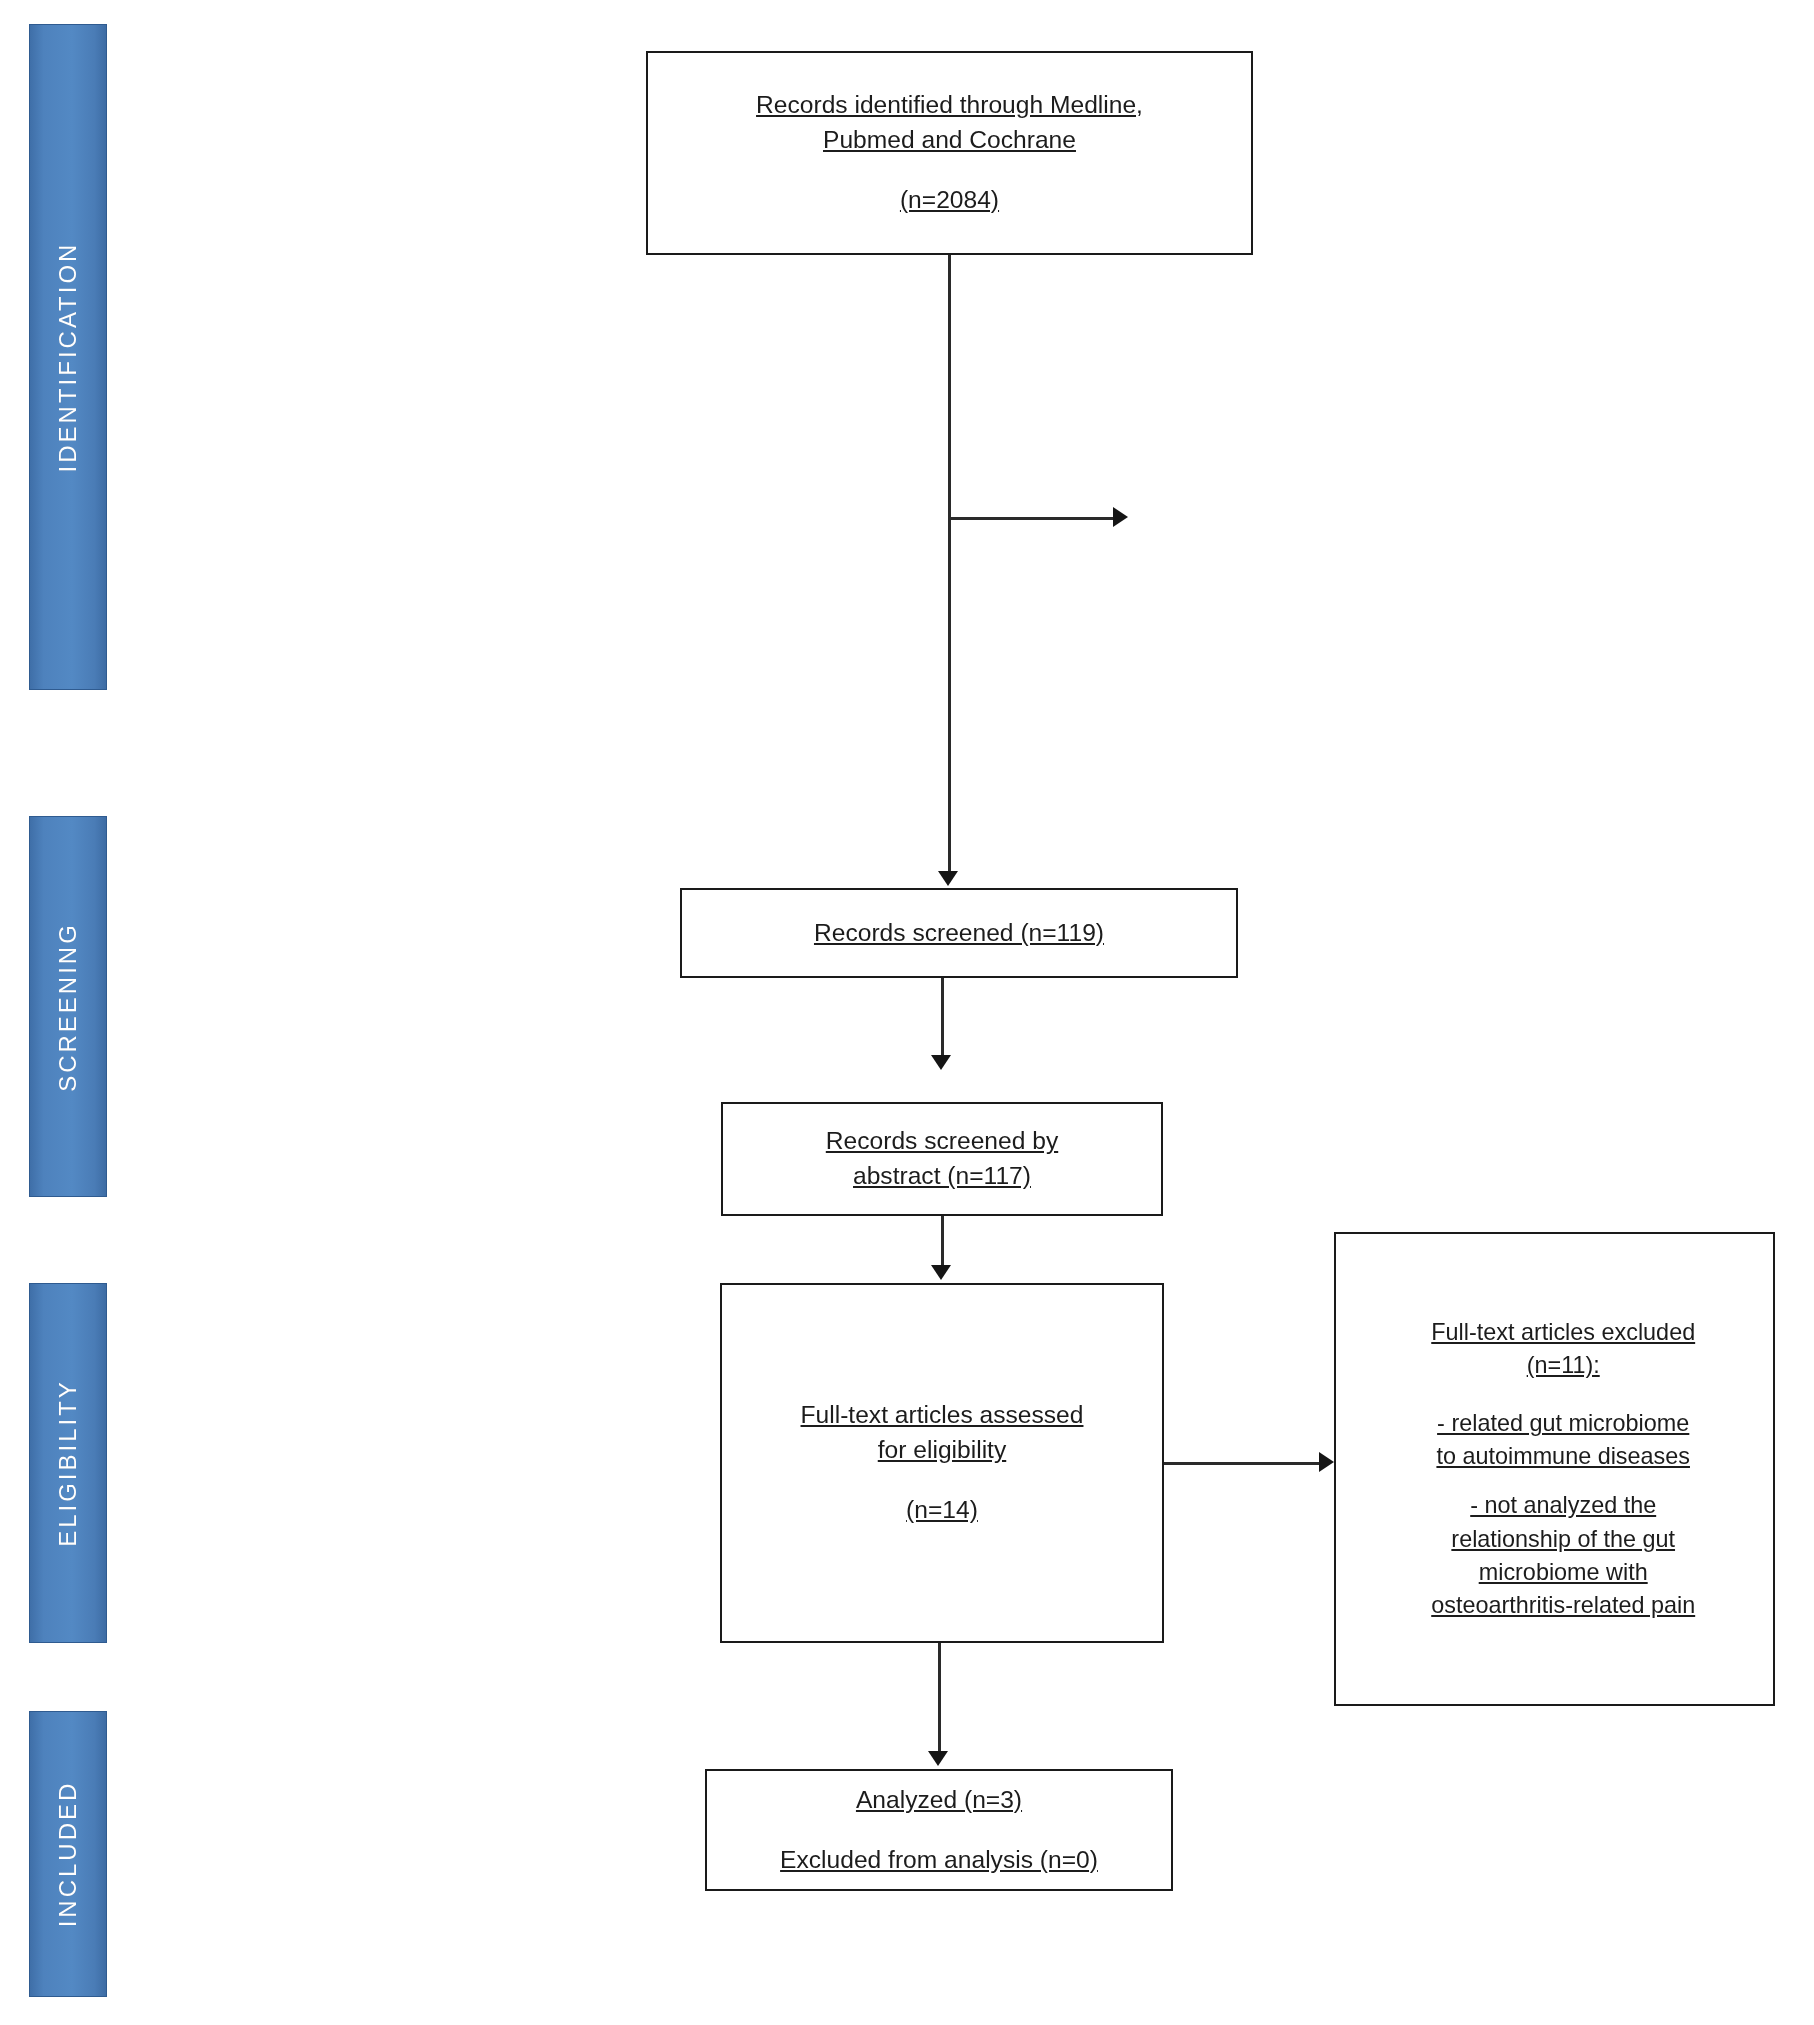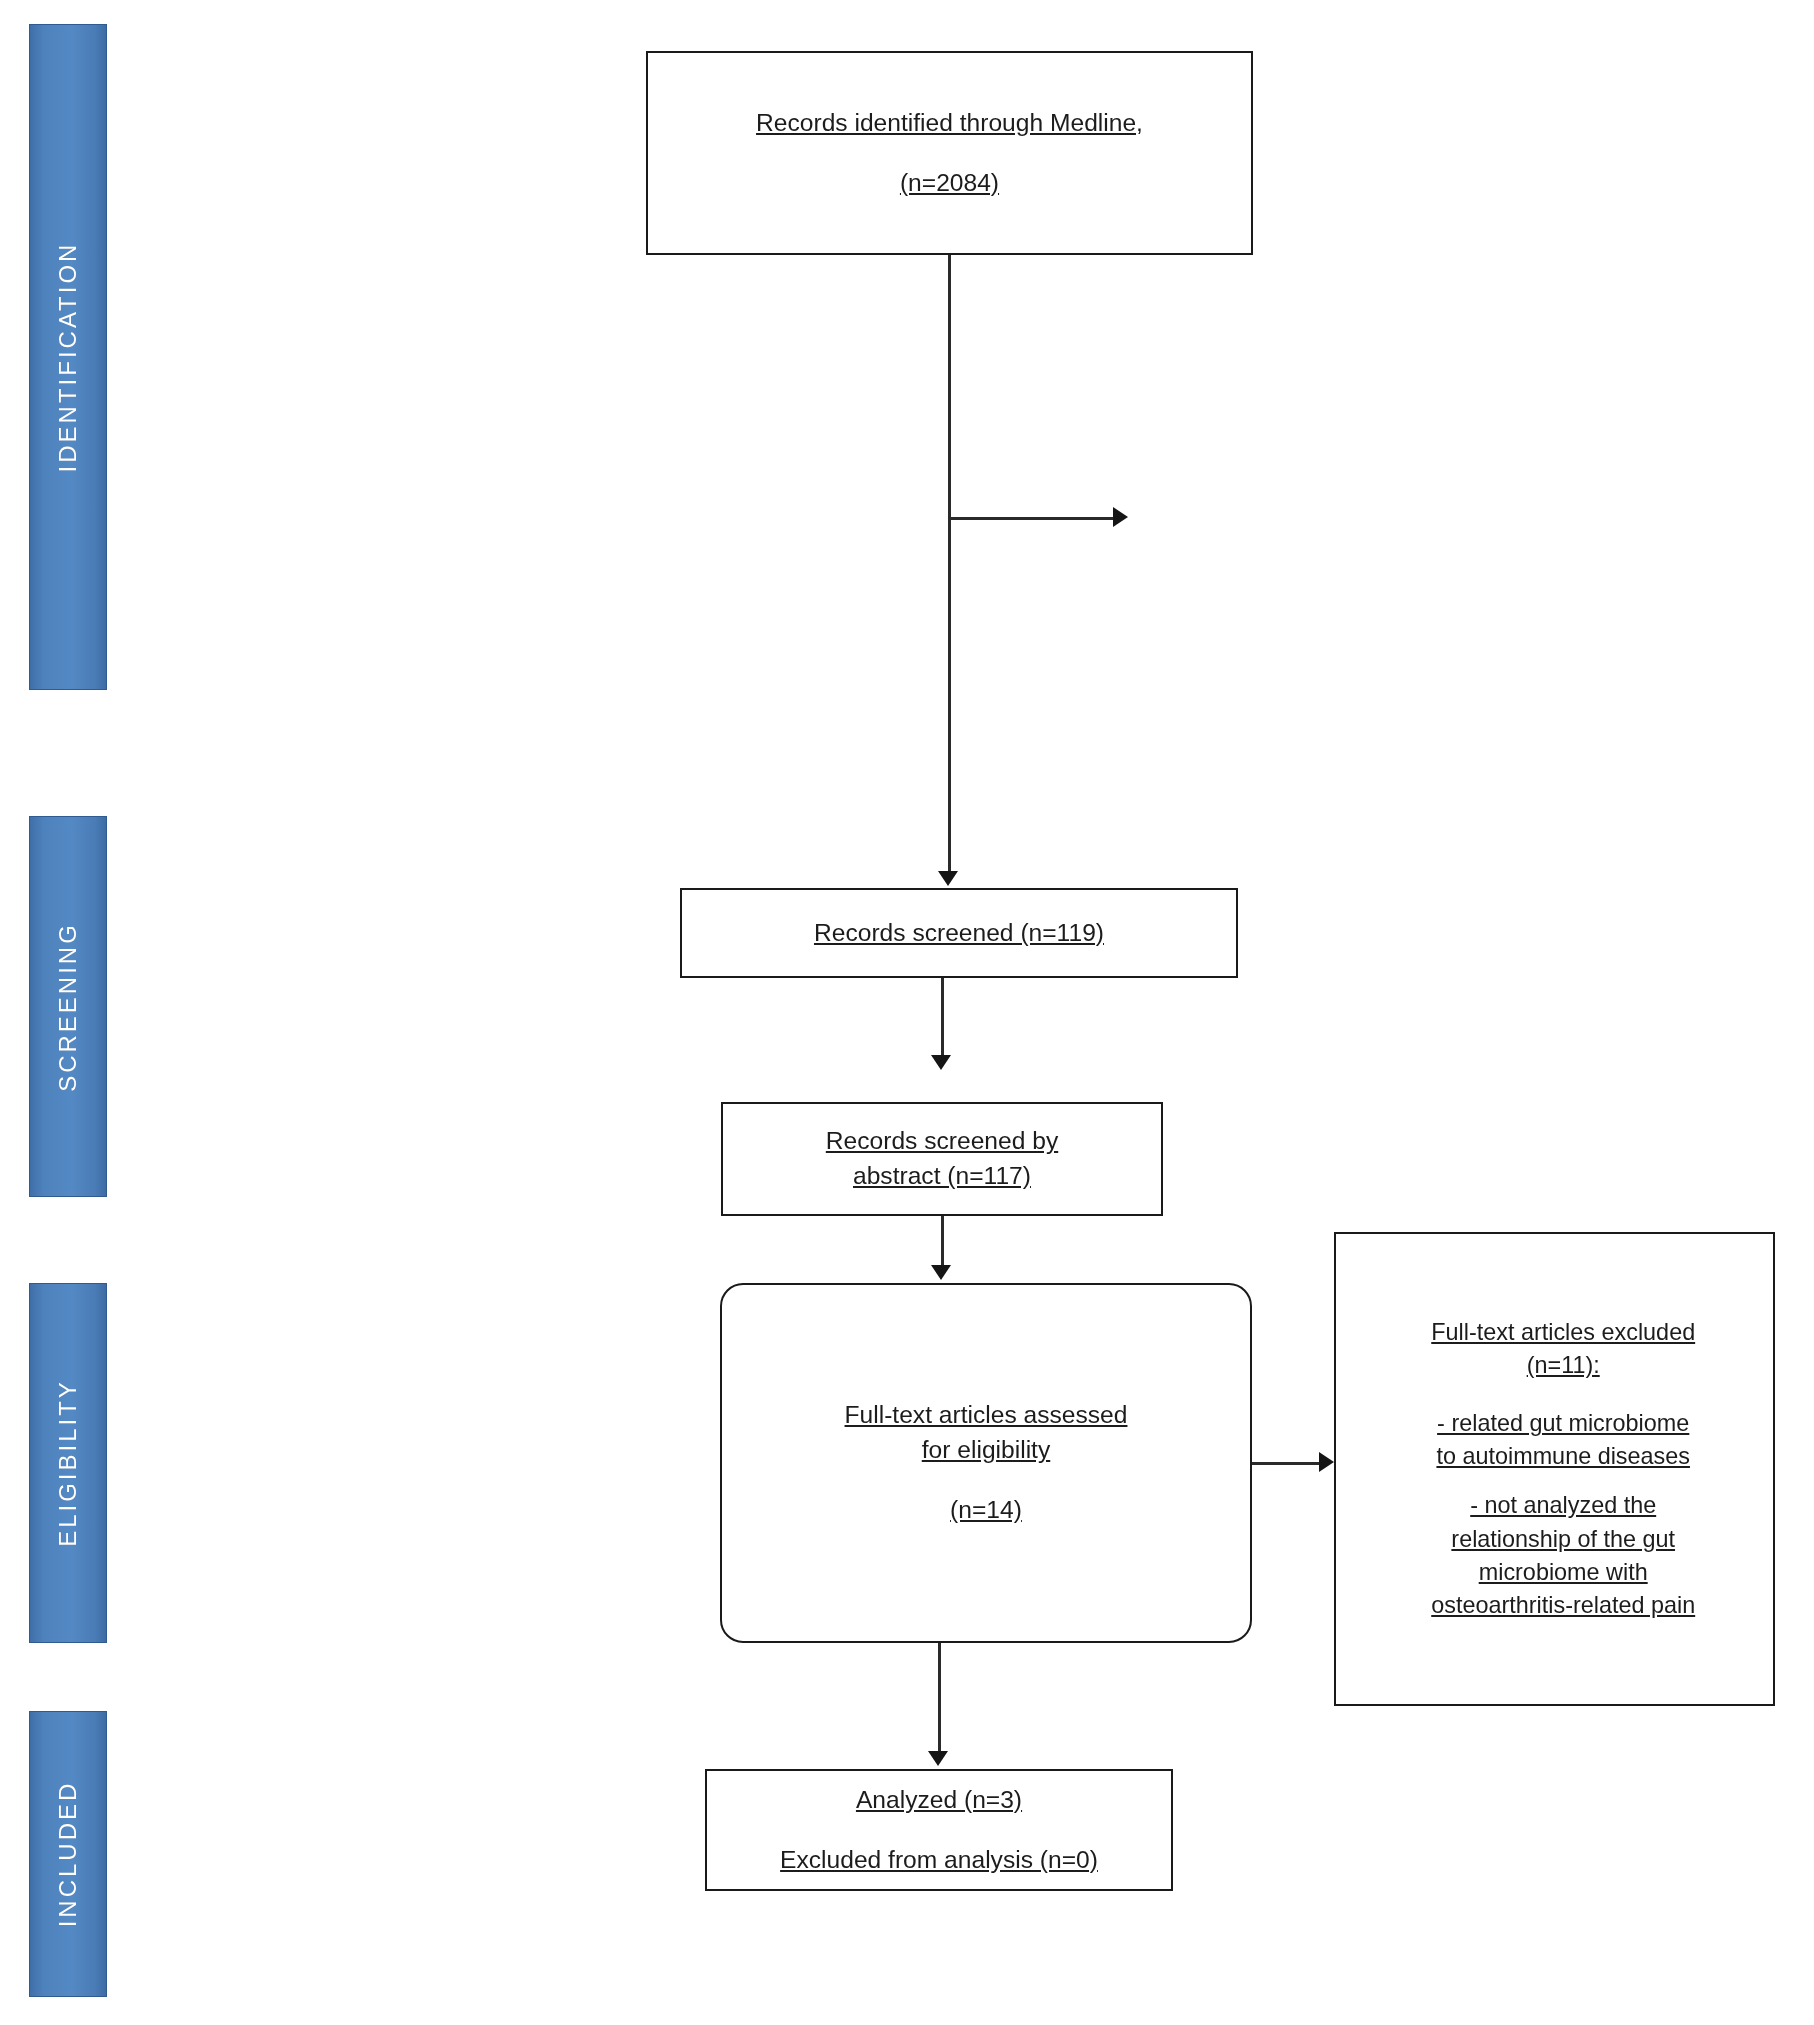--- a/index.html
+++ b/index.html
@@ -114,35 +114,36 @@
   <div class="arrow-down" style="left:931px; top:1265px;"></div>
 
   <div class="conn h" style="left:1163px; top:1462px; width:156px;"></div>
   <div class="arrow-right" style="left:1319px; top:1452px;"></div>
 
   <div class="conn v" style="left:938px; top:1643px; height:111px;"></div>
   <div class="arrow-down" style="left:928px; top:1751px;"></div>
 
   <div class="node" style="left:646px; top:51px; width:607px; height:204px;">
     <span class="line">Records identified through Medline,</span>
+    <span class="line">Pubmed and Cochrane</span>
     <span class="gap"></span>
     <span class="line">(n=2084)</span>
   </div>
 
 
   <div class="node" style="left:680px; top:888px; width:558px; height:90px;">
     <span class="line">Records screened (n=119)</span>
   </div>
 
   <div class="node" style="left:721px; top:1073px; width:442px; height:114px;margin-top:29px;">
     <span class="line">Records screened by</span>
     <span class="line">abstract (n=117)</span>
   </div>
 
-  <div class="node" style="left:720px; top:1283px; width:532px; height:360px;border-radius:23px;">
+  <div class="node" style="left:720px; top:1283px; width:444px; height:360px;">
     <span class="line">Full-text articles assessed</span>
     <span class="line">for eligibility</span>
     <span class="gap"></span>
     <span class="line">(n=14)</span>
   </div>
 
   <div class="node" style="left:1334px; top:1232px; width:441px; height:474px; font-size:23.4px;padding-left:33px;">
     <span class="line">Full-text articles excluded</span>
     <span class="line">(n=11):</span>
     <span class="gap"></span>

